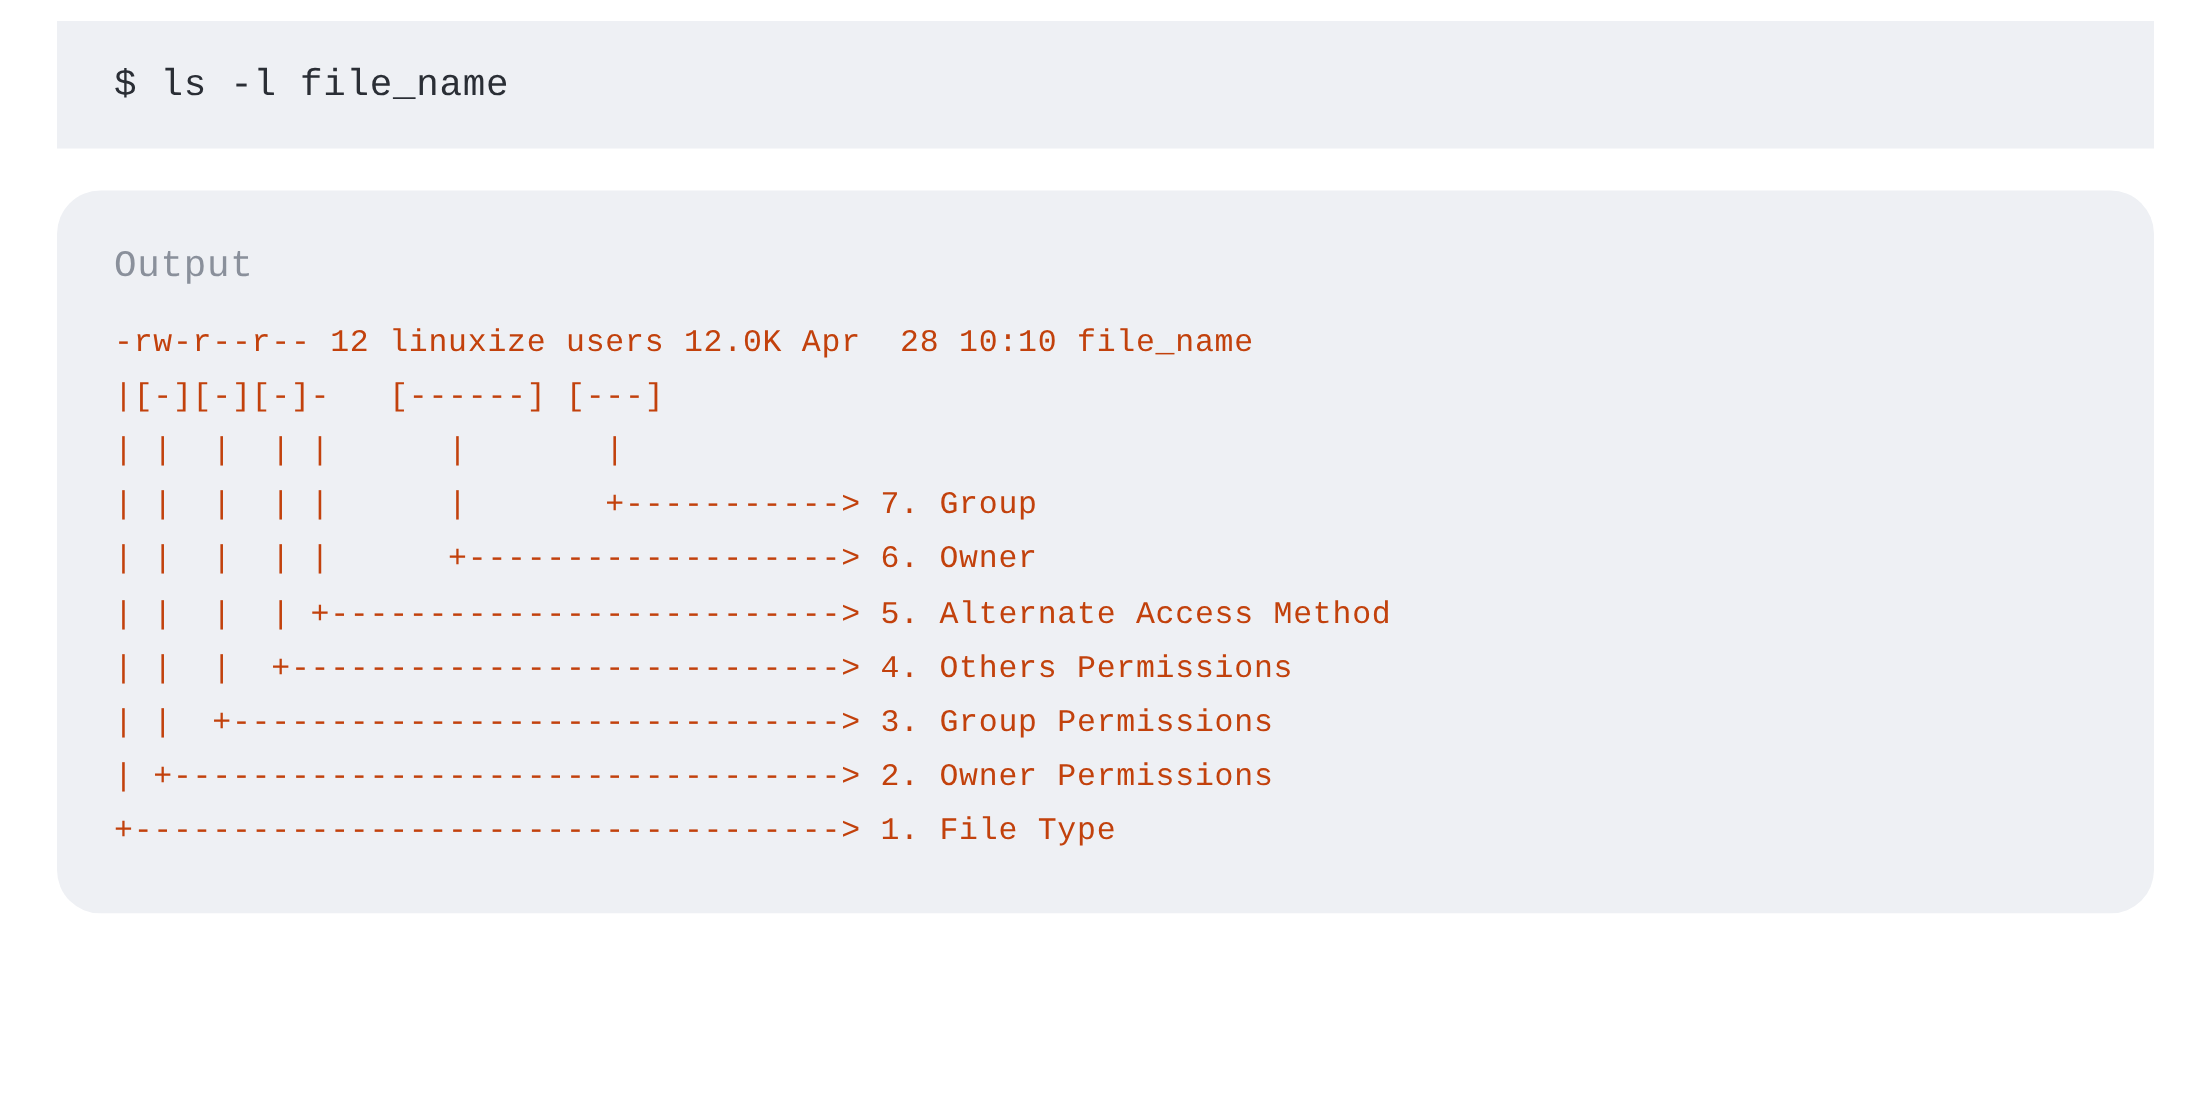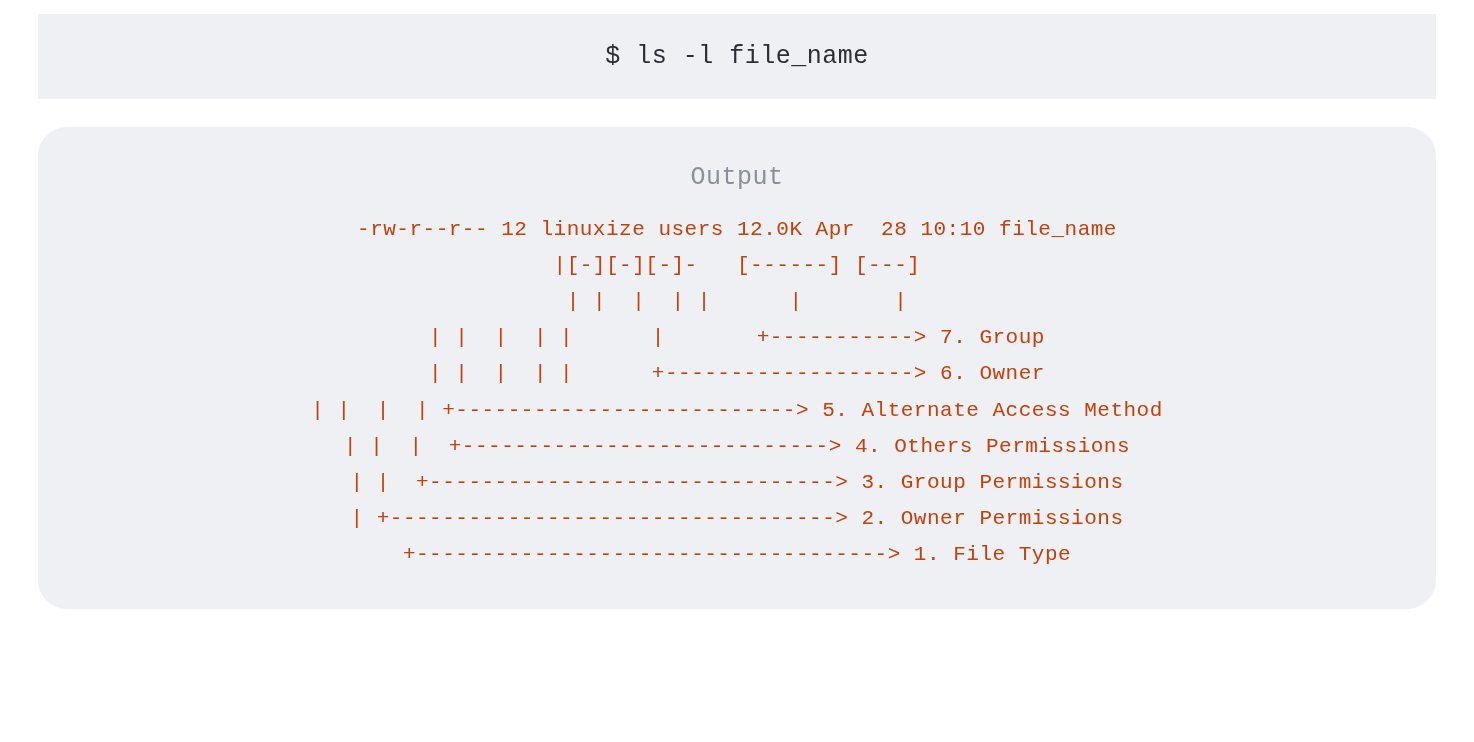--- a/index.html
+++ b/index.html
@@ -10,21 +10,20 @@
     body {
       background: #ffffff;
       font-family: 'SF Mono', 'Monaco', 'Menlo', 'Consolas', 'Courier New', monospace;
       padding: 0;
       width: 1474px;
     }
     .code-block {
       background: #eef0f4;
       padding: 28px 38px;
       margin: 14px 38px 0 38px;
-      text-align: center;
     }
     .command-block {
       margin-top: 14px;
     }
     .output-block {
       margin-top: 28px;
       padding-top: 36px;
       padding-bottom: 36px;
       border-radius: 29px;
     }

